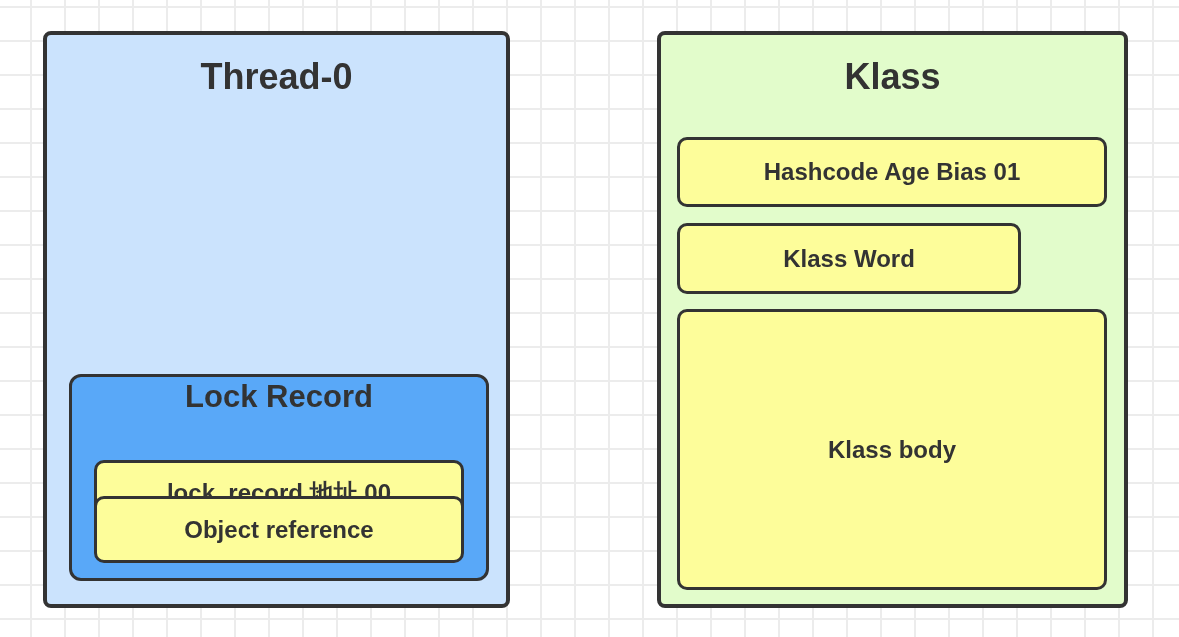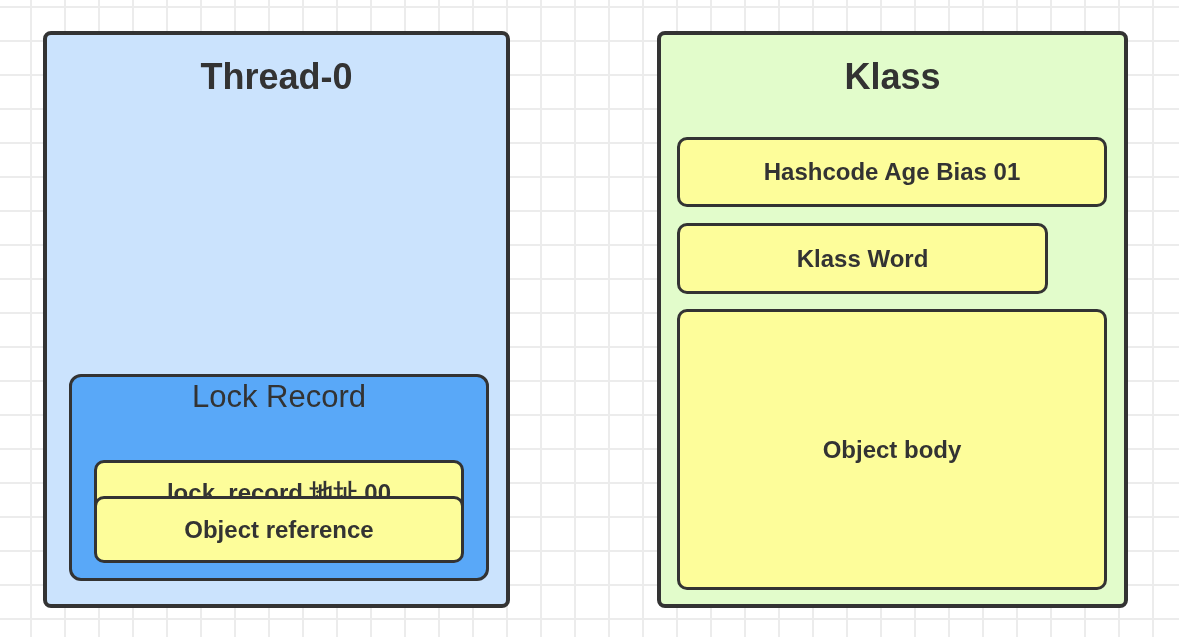--- a/index.html
+++ b/index.html
@@ -44,21 +44,21 @@
   }
   #lock-record{
     position:absolute;
     left:22px; top:339px; width:420px; height:207px;
     background:var(--lock-record-fill);
     border:3px solid var(--border);
     border-radius:12px;
   }
   .group-title{
     text-align:center;
-    font-weight:normal;
+    font-weight:bold;
     font-size:31px;
     line-height:1;
     padding-top:4px;
     color:var(--text);
   }
   .cell{
     position:absolute;
     background:var(--cell-fill);
     border:3px solid var(--border);
     border-radius:10px;
@@ -66,21 +66,21 @@
     align-items:center;
     justify-content:center;
     font-weight:bold;
     font-size:24px;
     color:var(--text);
     white-space:pre;
   }
   #lr-cell-address{left:22px; top:39px;  width:370px; height:66px;margin-top:44px;}
   #lr-cell-objref {left:22px; top:119px; width:370px; height:67px;text-align:right;}
   #obj-cell-mark  {left:16px; top:102px; width:430px; height:70px;}
-  #obj-cell-klass {left:16px; top:188px; width:371px; height:71px;}
+  #obj-cell-klass {left:16px; top:188px; width:344px; height:71px;}
   #obj-cell-body  {left:16px; top:274px; width:430px; height:281px;}
 </style>
 </head>
 <body>
 
 <div class="node" id="thread-box">
   <div class="node-title">Thread-0</div>
 
   <div id="lock-record">
     <div class="group-title">Lock Record</div>
@@ -100,15 +100,15 @@
 
   <div class="cell" id="obj-cell-mark">
     <span>Hashcode Age Bias 01</span>
   </div>
 
   <div class="cell" id="obj-cell-klass">
     <span>Klass Word</span>
   </div>
 
   <div class="cell" id="obj-cell-body">
-    <span>Object body</span>
+    <span>Klass body</span>
   </div>
 </div>
 
 </body></html>

